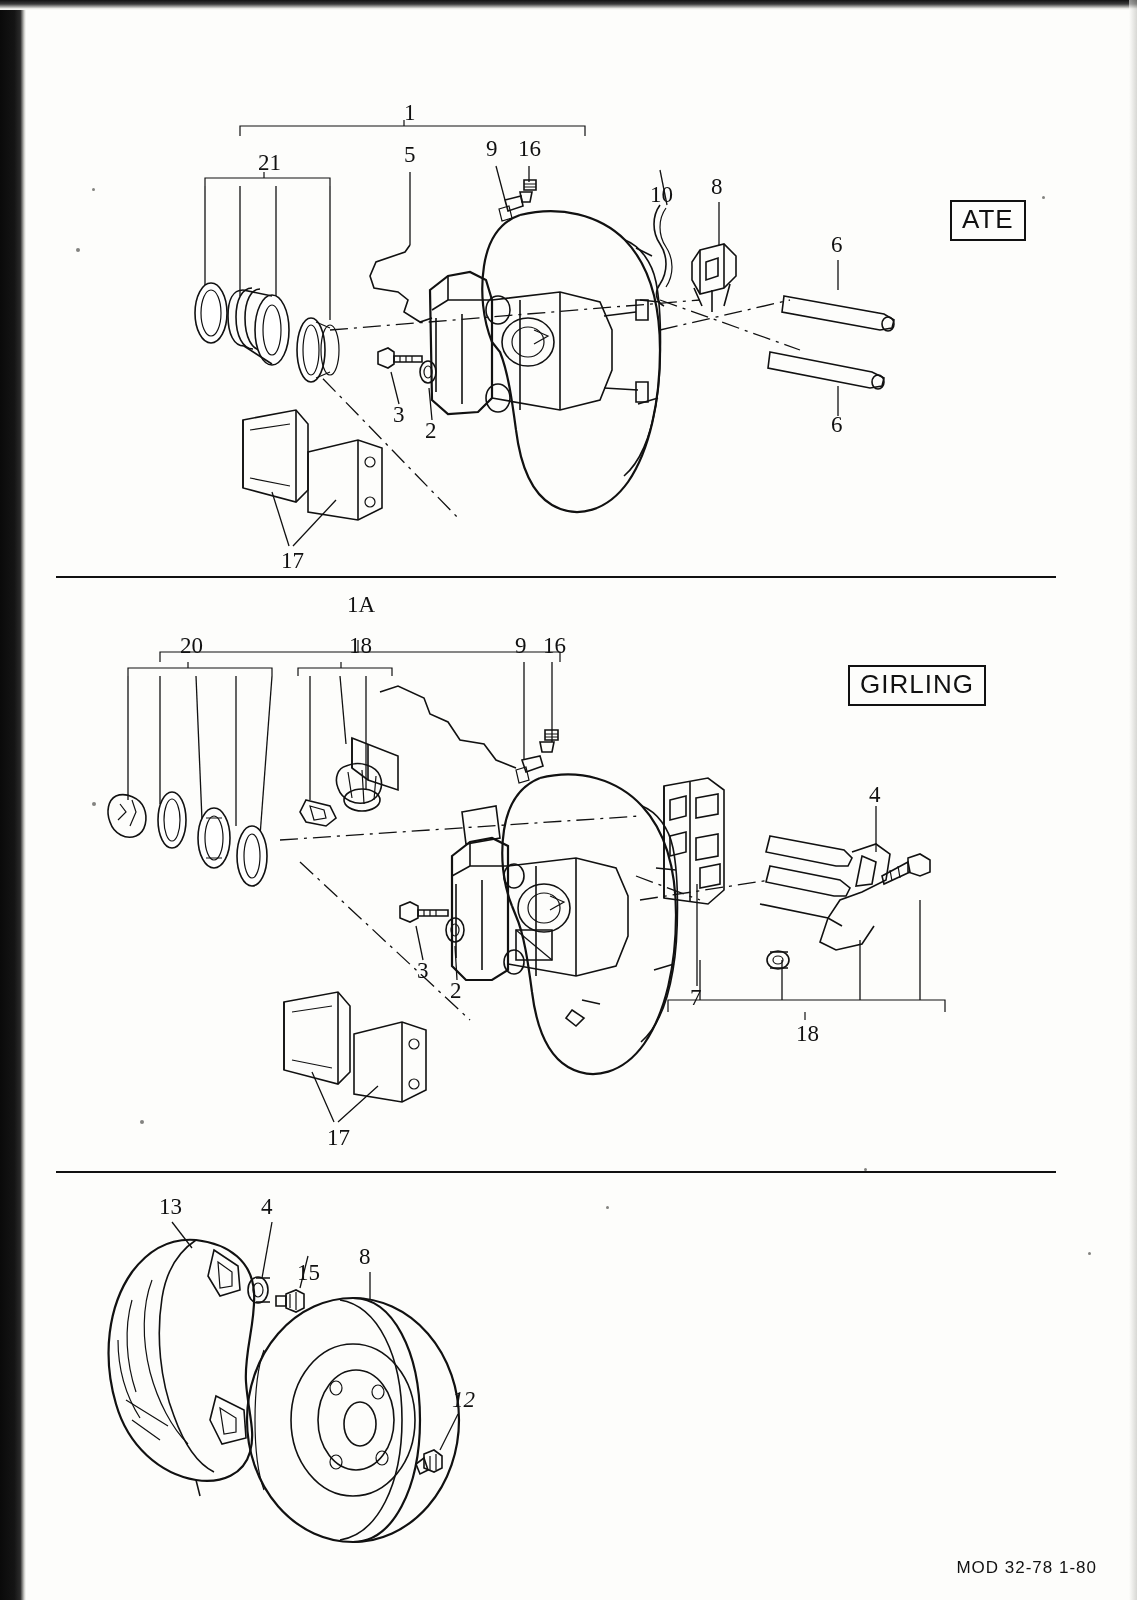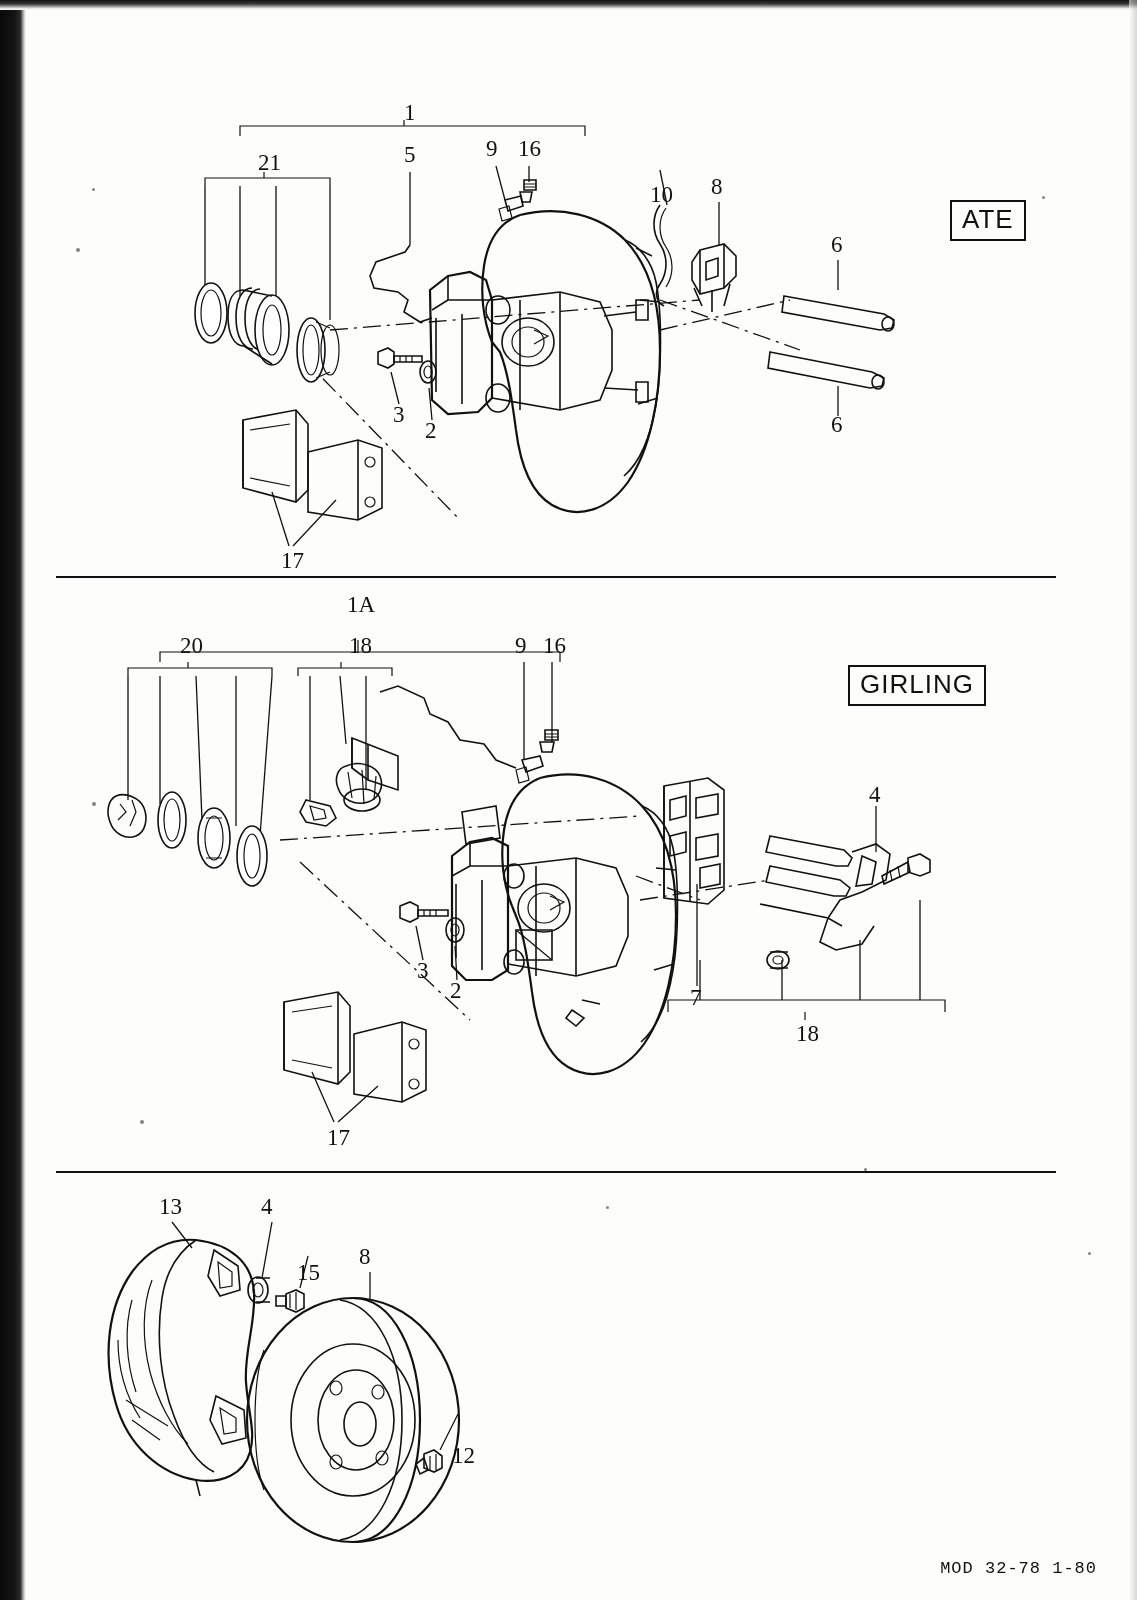--- a/index.html
+++ b/index.html
@@ -24,21 +24,21 @@
   .boxlabel{position:absolute;border:2.5px solid #111;padding:2px 10px 4px 10px;
      font-size:26px;font-weight:400;letter-spacing:1px;background:transparent;
      font-family:"Liberation Sans",sans-serif;}
 
   .num{position:absolute;font-size:21px;font-weight:400;font-family:"Liberation Serif",serif;}
   .num.big{font-size:23px;}
 
   .hr{position:absolute;left:56px;height:2px;background:#111;}
 
   .footer{position:absolute;right:40px;bottom:22px;font-size:17px;letter-spacing:1px;
-     font-family:Liberation Mono, monospace;}
+     font-family:Liberation Sans, sans-serif;}
 
   svg.art{position:absolute;left:0;top:0;width:1137px;height:1600px;overflow:visible;}
   svg.art *{vector-effect:non-scaling-stroke;}
   .ln{stroke:#111;stroke-width:1.6;fill:none;}
   .ln-t{stroke:#111;stroke-width:1.2;fill:none;}
   .ln-h{stroke:#111;stroke-width:2.2;fill:none;}
   .dash{stroke:#111;stroke-width:1.3;fill:none;stroke-dasharray:18 6 3 6;}
   .lead{stroke:#111;stroke-width:1.3;fill:none;}
   .wh{fill:#ffffff;}
 
@@ -359,21 +359,21 @@
   <div class="num big" style="left:417px;top:958px;">3</div>
   <div class="num big" style="left:450px;top:978px;">2</div>
   <div class="num big" style="left:690px;top:985px;">7</div>
   <div class="num big" style="left:796px;top:1021px;">18</div>
   <div class="num big" style="left:327px;top:1125px;">17</div>
 
   <div class="num big" style="left:159px;top:1194px;">13</div>
   <div class="num big" style="left:261px;top:1194px;">4</div>
   <div class="num big" style="left:297px;top:1260px;">15</div>
   <div class="num big" style="left:359px;top:1244px;">8</div>
-  <div class="num big" style="left:452px;top:1443px;">12</div>
+  <div class="num big" style="left:452px;top:1387px;font-style:italic;">12</div>
 
   <div class="footer">MOD 32-78  1-80</div>
 
   <div class="speck" style="left:92px;top:188px;width:3px;height:3px;"></div>
   <div class="speck" style="left:76px;top:248px;width:4px;height:4px;"></div>
   <div class="speck" style="left:1042px;top:196px;width:3px;height:3px;"></div>
   <div class="speck" style="left:92px;top:802px;width:4px;height:4px;"></div>
   <div class="speck" style="left:140px;top:1120px;width:4px;height:4px;"></div>
   <div class="speck" style="left:606px;top:1206px;width:3px;height:3px;"></div>
   <div class="speck" style="left:1088px;top:1252px;width:3px;height:3px;"></div>

